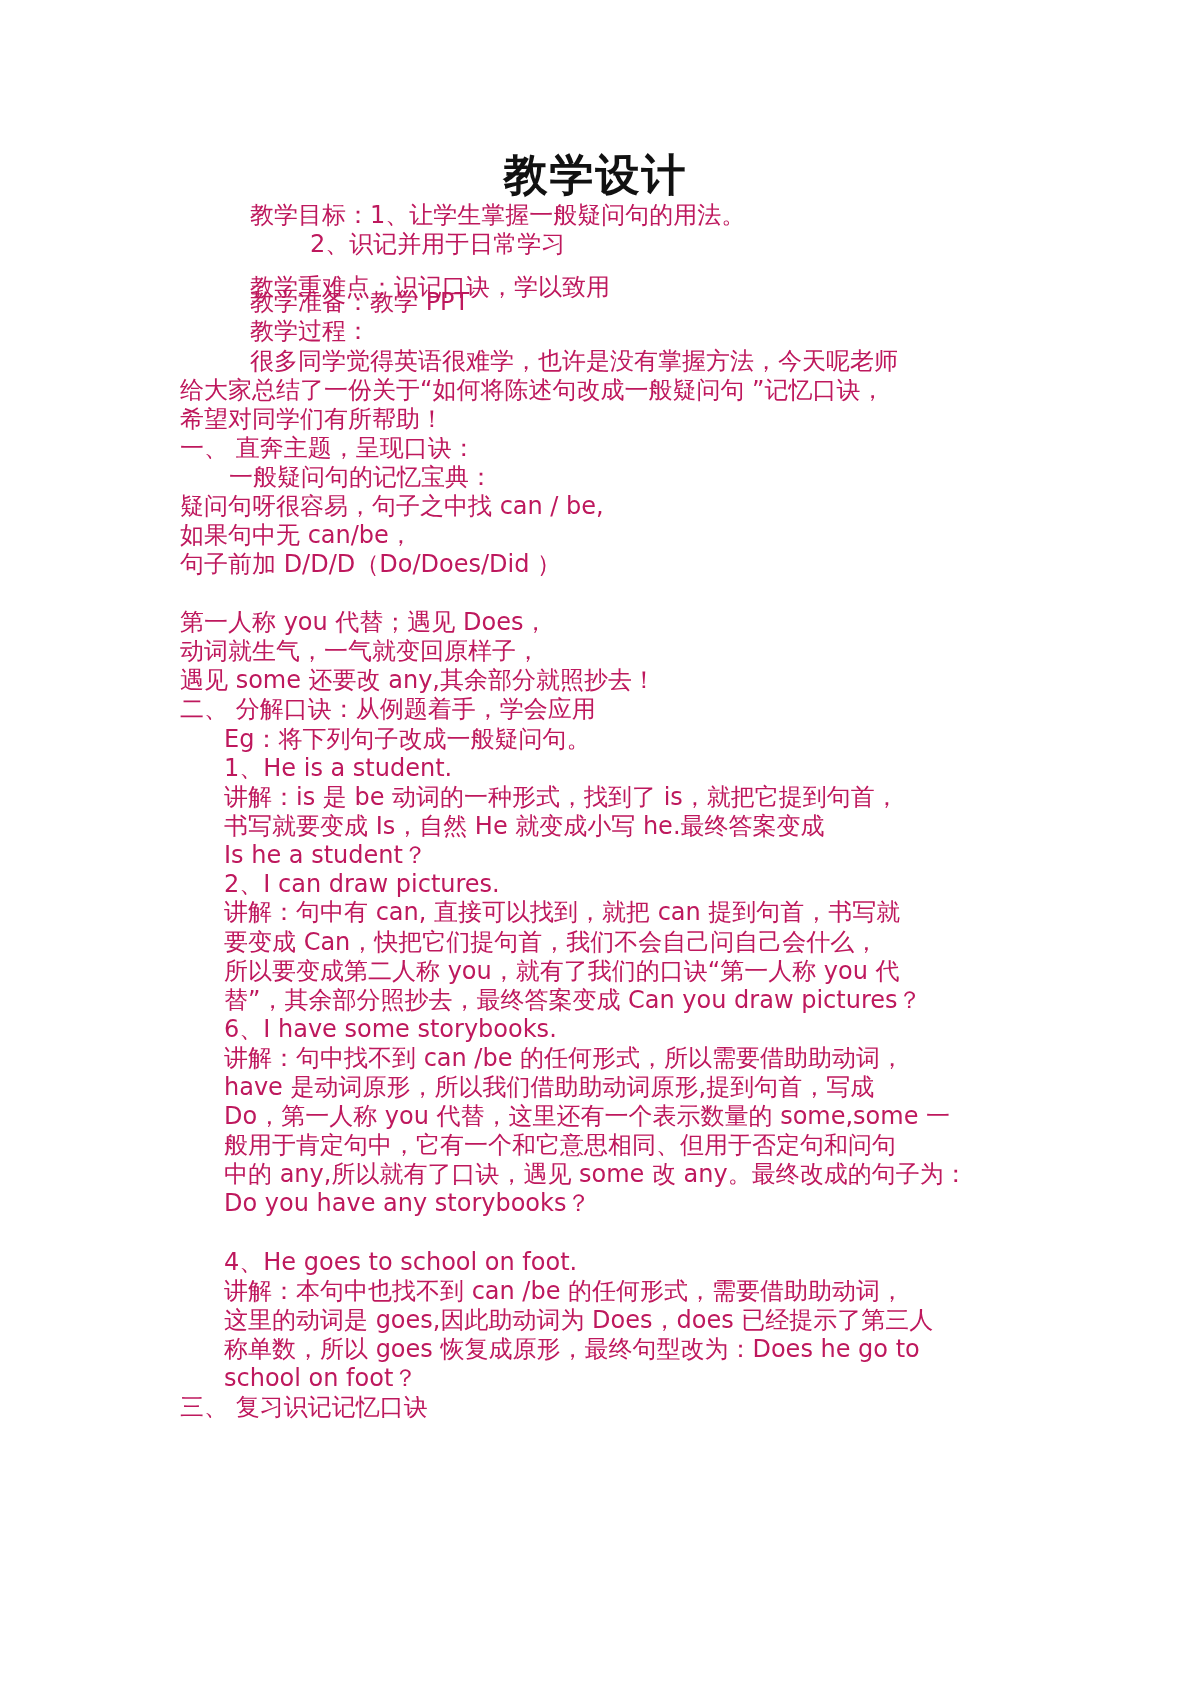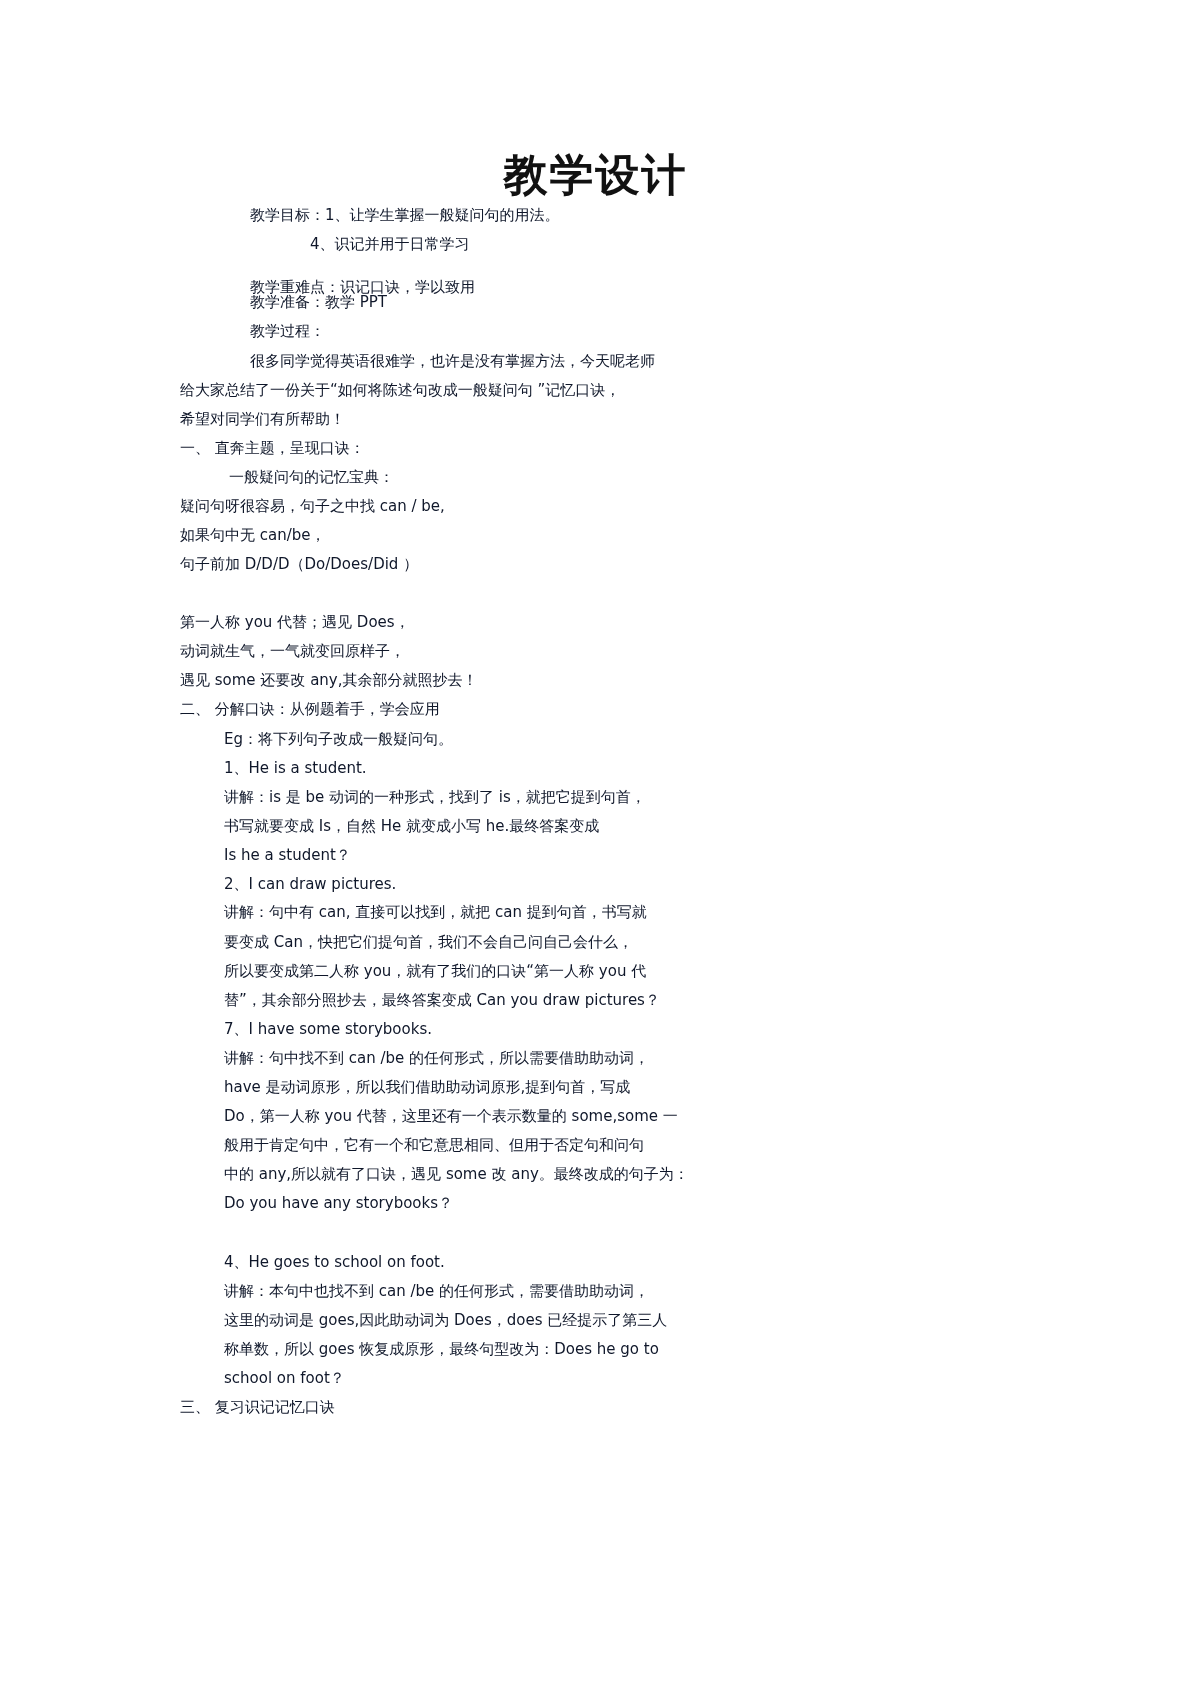--- a/index.html
+++ b/index.html
@@ -1,36 +1,36 @@
 <!DOCTYPE html>
 <html><head>
 <meta charset="utf-8">
 <style>
   html, body { margin:0; padding:0; background:#ffffff; }
   body { width:1191px; height:1684px; position:relative; overflow:hidden;
          font-family:"DejaVu Sans","Liberation Sans",sans-serif; color:#1a1a1a; }
   .page { position:absolute; left:0; top:0; width:1191px; height:1684px; background:#fff; }
   .title { position:absolute; left:0; width:1191px; top:146px; text-align:center;
            font-size:44px; font-weight:bold; letter-spacing:2px; color:#111; }
-  .ln { position:absolute; white-space:nowrap; font-size:15px; line-height:29px; color:#0f172a; }
+  .ln { position:absolute; white-space:nowrap; font-size:24px; line-height:29px; color:#be185d; }
   .x0 { left:180px; }
   .x2 { left:224px; }
   .x4 { left:250px; }
   .x5 { left:310px; }
   .x6 { left:229px;text-align:center; }
 </style>
 </head>
 <body>
 
 <div class="page">
 
   <div class="title">教学设计</div>
 
   <div class="ln x4" style="top:201px">教学目标：1、让学生掌握一般疑问句的用法。</div>
-  <div class="ln x5" style="top:230px">4、识记并用于日常学习</div>
+  <div class="ln x5" style="top:230px">2、识记并用于日常学习</div>
   <div class="ln x4" style="top:273px">教学重难点：识记口诀，学以致用</div>
   <div class="ln x4" style="top:288px">教学准备：教学 PPT</div>
   <div class="ln x4" style="top:317px">教学过程：</div>
 
   <div class="ln x4" style="top:347px">很多同学觉得英语很难学，也许是没有掌握方法，今天呢老师</div>
   <div class="ln x0" style="top:376px">给大家总结了一份关于“如何将陈述句改成一般疑问句 ”记忆口诀，</div>
   <div class="ln x0" style="top:405px">希望对同学们有所帮助！</div>
 
   <div class="ln x0" style="top:434px">一、    直奔主题，呈现口诀：</div>
   <div class="ln x6" style="top:463px">一般疑问句的记忆宝典：</div>
@@ -48,21 +48,21 @@
   <div class="ln x2" style="top:783px">讲解：is  是 be 动词的一种形式，找到了 is，就把它提到句首，</div>
   <div class="ln x2" style="top:812px">书写就要变成 Is，自然 He 就变成小写 he.最终答案变成</div>
   <div class="ln x2" style="top:841px"> Is  he  a  student？</div>
 
   <div class="ln x2" style="top:870px">2、I  can   draw   pictures.</div>
   <div class="ln x2" style="top:898px">讲解：句中有  can, 直接可以找到，就把 can 提到句首，书写就</div>
   <div class="ln x2" style="top:928px">要变成 Can，快把它们提句首，我们不会自己问自己会什么，</div>
   <div class="ln x2" style="top:957px">所以要变成第二人称 you，就有了我们的口诀“第一人称 you 代</div>
   <div class="ln x2" style="top:986px">替”，其余部分照抄去，最终答案变成  Can  you  draw  pictures？</div>
 
-  <div class="ln x2" style="top:1015px"> 7、I  have   some  storybooks.</div>
+  <div class="ln x2" style="top:1015px"> 6、I  have   some  storybooks.</div>
   <div class="ln x2" style="top:1044px">讲解：句中找不到 can /be 的任何形式，所以需要借助助动词，</div>
   <div class="ln x2" style="top:1073px">have 是动词原形，所以我们借助助动词原形,提到句首，写成</div>
   <div class="ln x2" style="top:1102px">Do，第一人称 you 代替，这里还有一个表示数量的 some,some 一</div>
   <div class="ln x2" style="top:1131px">般用于肯定句中，它有一个和它意思相同、但用于否定句和问句</div>
   <div class="ln x2" style="top:1160px">中的 any,所以就有了口诀，遇见 some 改 any。最终改成的句子为：</div>
   <div class="ln x2" style="top:1189px">Do  you  have  any  storybooks？</div>
 
   <div class="ln x2" style="top:1248px">4、He  goes   to   school    on   foot.</div>
   <div class="ln x2" style="top:1277px">讲解：本句中也找不到 can /be 的任何形式，需要借助助动词，</div>
   <div class="ln x2" style="top:1306px">这里的动词是 goes,因此助动词为 Does，does 已经提示了第三人</div>

